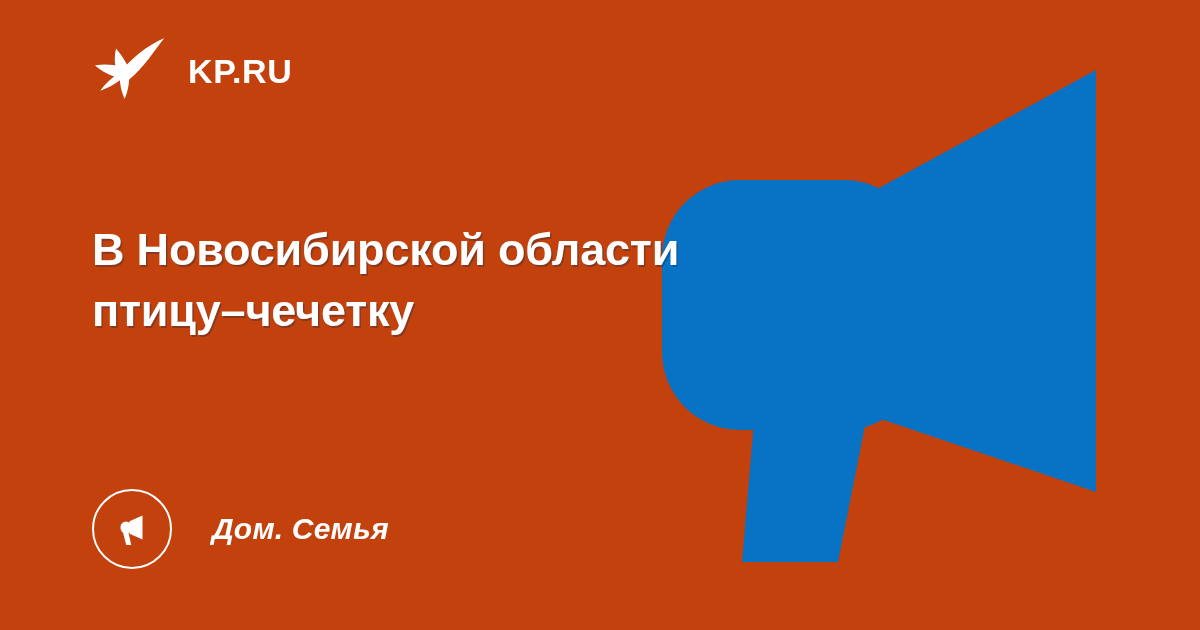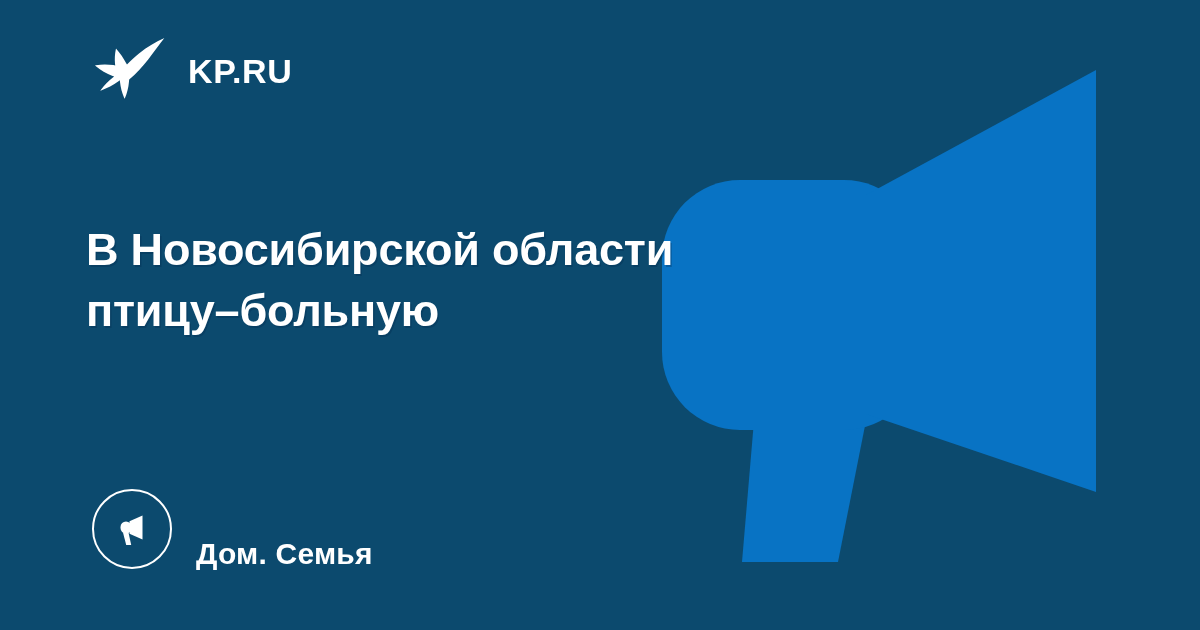--- a/index.html
+++ b/index.html
@@ -7,21 +7,21 @@
     margin: 0;
     padding: 0;
     background: #ffffff;
   }
 
   #card {
     position: relative;
     width: 1200px;
     height: 630px;
     overflow: hidden;
-    background: #0c4a6e;
+    background: #c2410c;
     font-family: "Liberation Sans", "DejaVu Sans", sans-serif;
     -webkit-font-smoothing: antialiased;
   }
 
   
   #watermark {
     position: absolute;
     inset: 0;
     width: 1200px;
     height: 630px;
@@ -48,44 +48,45 @@
     font-size: 34px;
     font-weight: bold;
     letter-spacing: 0.6px;
     line-height: 1;
     white-space: nowrap;
   }
 
   
   #headline {
     position: absolute;
-    left: 86px;
+    left: 92px;
     top: 189px;
     width: 900px;
     color: #ffffff;
     font-size: 45px;
     font-weight: bold;
     line-height: 61px;
     letter-spacing: -0.2px;
     text-shadow: 1.5px 1.5px 0 rgba(0, 40, 75, 0.30);
   }
   #headline .hl-line {
     display: block;
     white-space: nowrap;
   }
 
   
   #category {
     position: absolute;
     left: 92px;
     top: 489px;
     display: flex;
-    align-items: flex-end;
-    gap: 24px;
+    align-items: center;
+    gap: 40px;
     height: 80px;
+    font-style: italic;
   }
   #category-badge {
     position: relative;
     width: 80px;
     height: 80px;
     flex: 0 0 80px;
     border-radius: 50%;
     border: 2px solid #ffffff;
     box-sizing: border-box;
     display: flex;
@@ -154,21 +155,21 @@
         L 39.2 44.6
         C 46.2 38.6 52.6 31.8 58.2 24.5
         C 64.0 17.0 69.3 9.5 74.8 2.6
         Z"></path>
     </svg>
     <span id="brand-name">KP.RU</span>
   </div>
 
   <h1 id="headline">
     <span class="hl-line">В Новосибирской области</span>
-    <span class="hl-line">птицу–больную</span>
+    <span class="hl-line">птицу–чечетку</span>
   </h1>
 
   <div id="category">
     <span id="category-badge">
       <svg viewBox="0 0 40 40" aria-hidden="true">
         <g fill="#ffffff">
           <rect x="8.5" y="12.5" width="11" height="12" rx="5.5" ry="5.5"></rect>
           <path d="M 17.5 12.2 L 30.5 6.5 L 30.5 30.5 L 17.5 24.8 Z"></path>
           <path d="M 11.0 23.5 L 16.5 23.5 L 19.2 36.0 L 14.2 36.0 Z"></path>
         </g>

